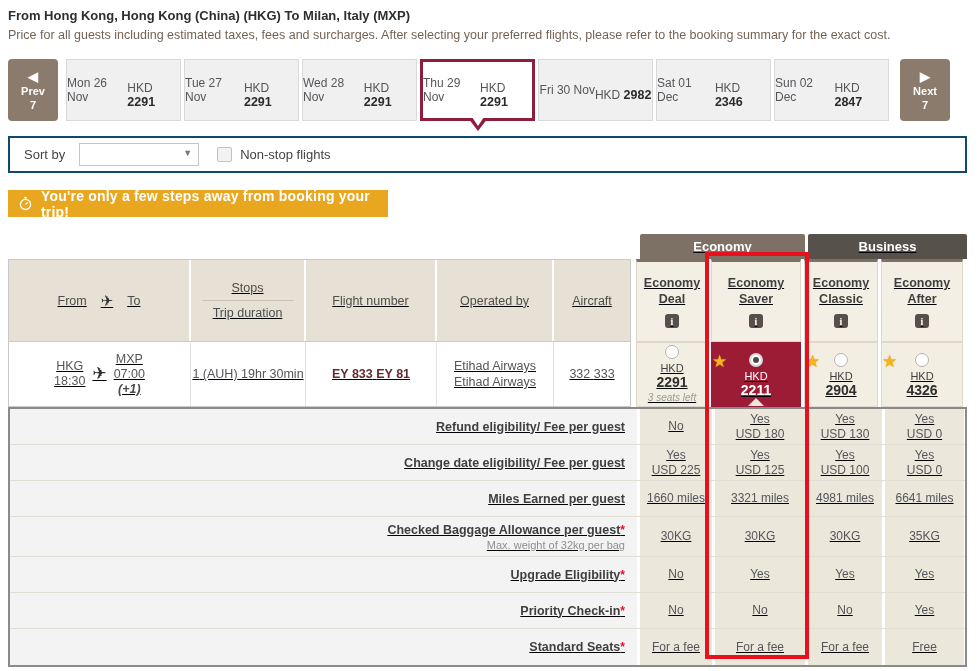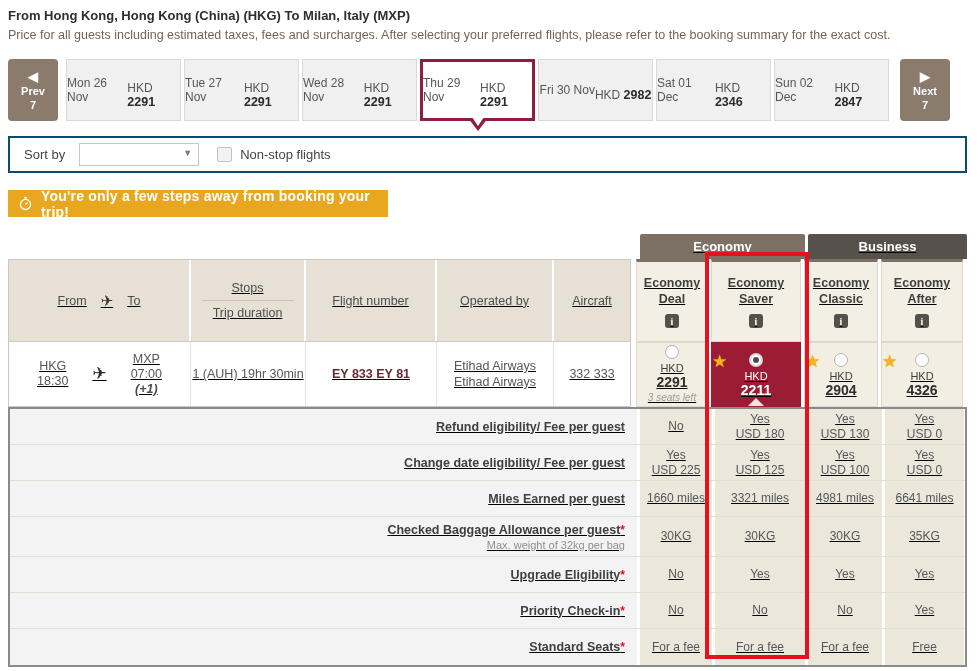--- a/index.html
+++ b/index.html
@@ -82,21 +82,21 @@
   .info-icon { margin-top:7px; width:14px; height:14px; background:#57504a; border-radius:3px;
     color:#fff; font-size:10px; font-weight:bold; font-family:"Liberation Serif",serif;
     display:flex; align-items:center; justify-content:center; cursor:pointer; }
 
   
   .flightrow { height:65px; }
   .lflight { display:flex; border:1px solid #c9c9c9; border-top:none; background:#fff; }
   .lflight .fcell { display:flex; align-items:center; justify-content:center; color:#55565a;
     font-size:12.5px; border-right:1px solid #e3e3e3; text-align:center; line-height:16px; }
   .lflight .fcell:last-child { border-right:none; }
-  .route-cell { gap:24px; }
+  .route-cell { gap:7px; }
   .route-cell .stack { display:flex; flex-direction:column; align-items:center; line-height:15px; }
   .route-cell .plane { font-size:17px; color:#2f2f2f; }
   .plus1 { font-style:italic; font-weight:bold; color:#4c4c4c; }
   .ey { color:#66292f; font-weight:bold; }
   .farecells { display:flex; margin-left:5px; }
   .farecell { background:#f3eee2; border:1px solid #ddd8cb; margin-right:3px; position:relative;
     display:flex; flex-direction:column; align-items:center; justify-content:center; cursor:pointer;
     line-height:13px; }
   .farecell:last-child { margin-right:0; }
   .radio { width:14px; height:14px; border-radius:50%; border:1px solid #b3b3b3; background:#fff; margin-bottom:3px; }

